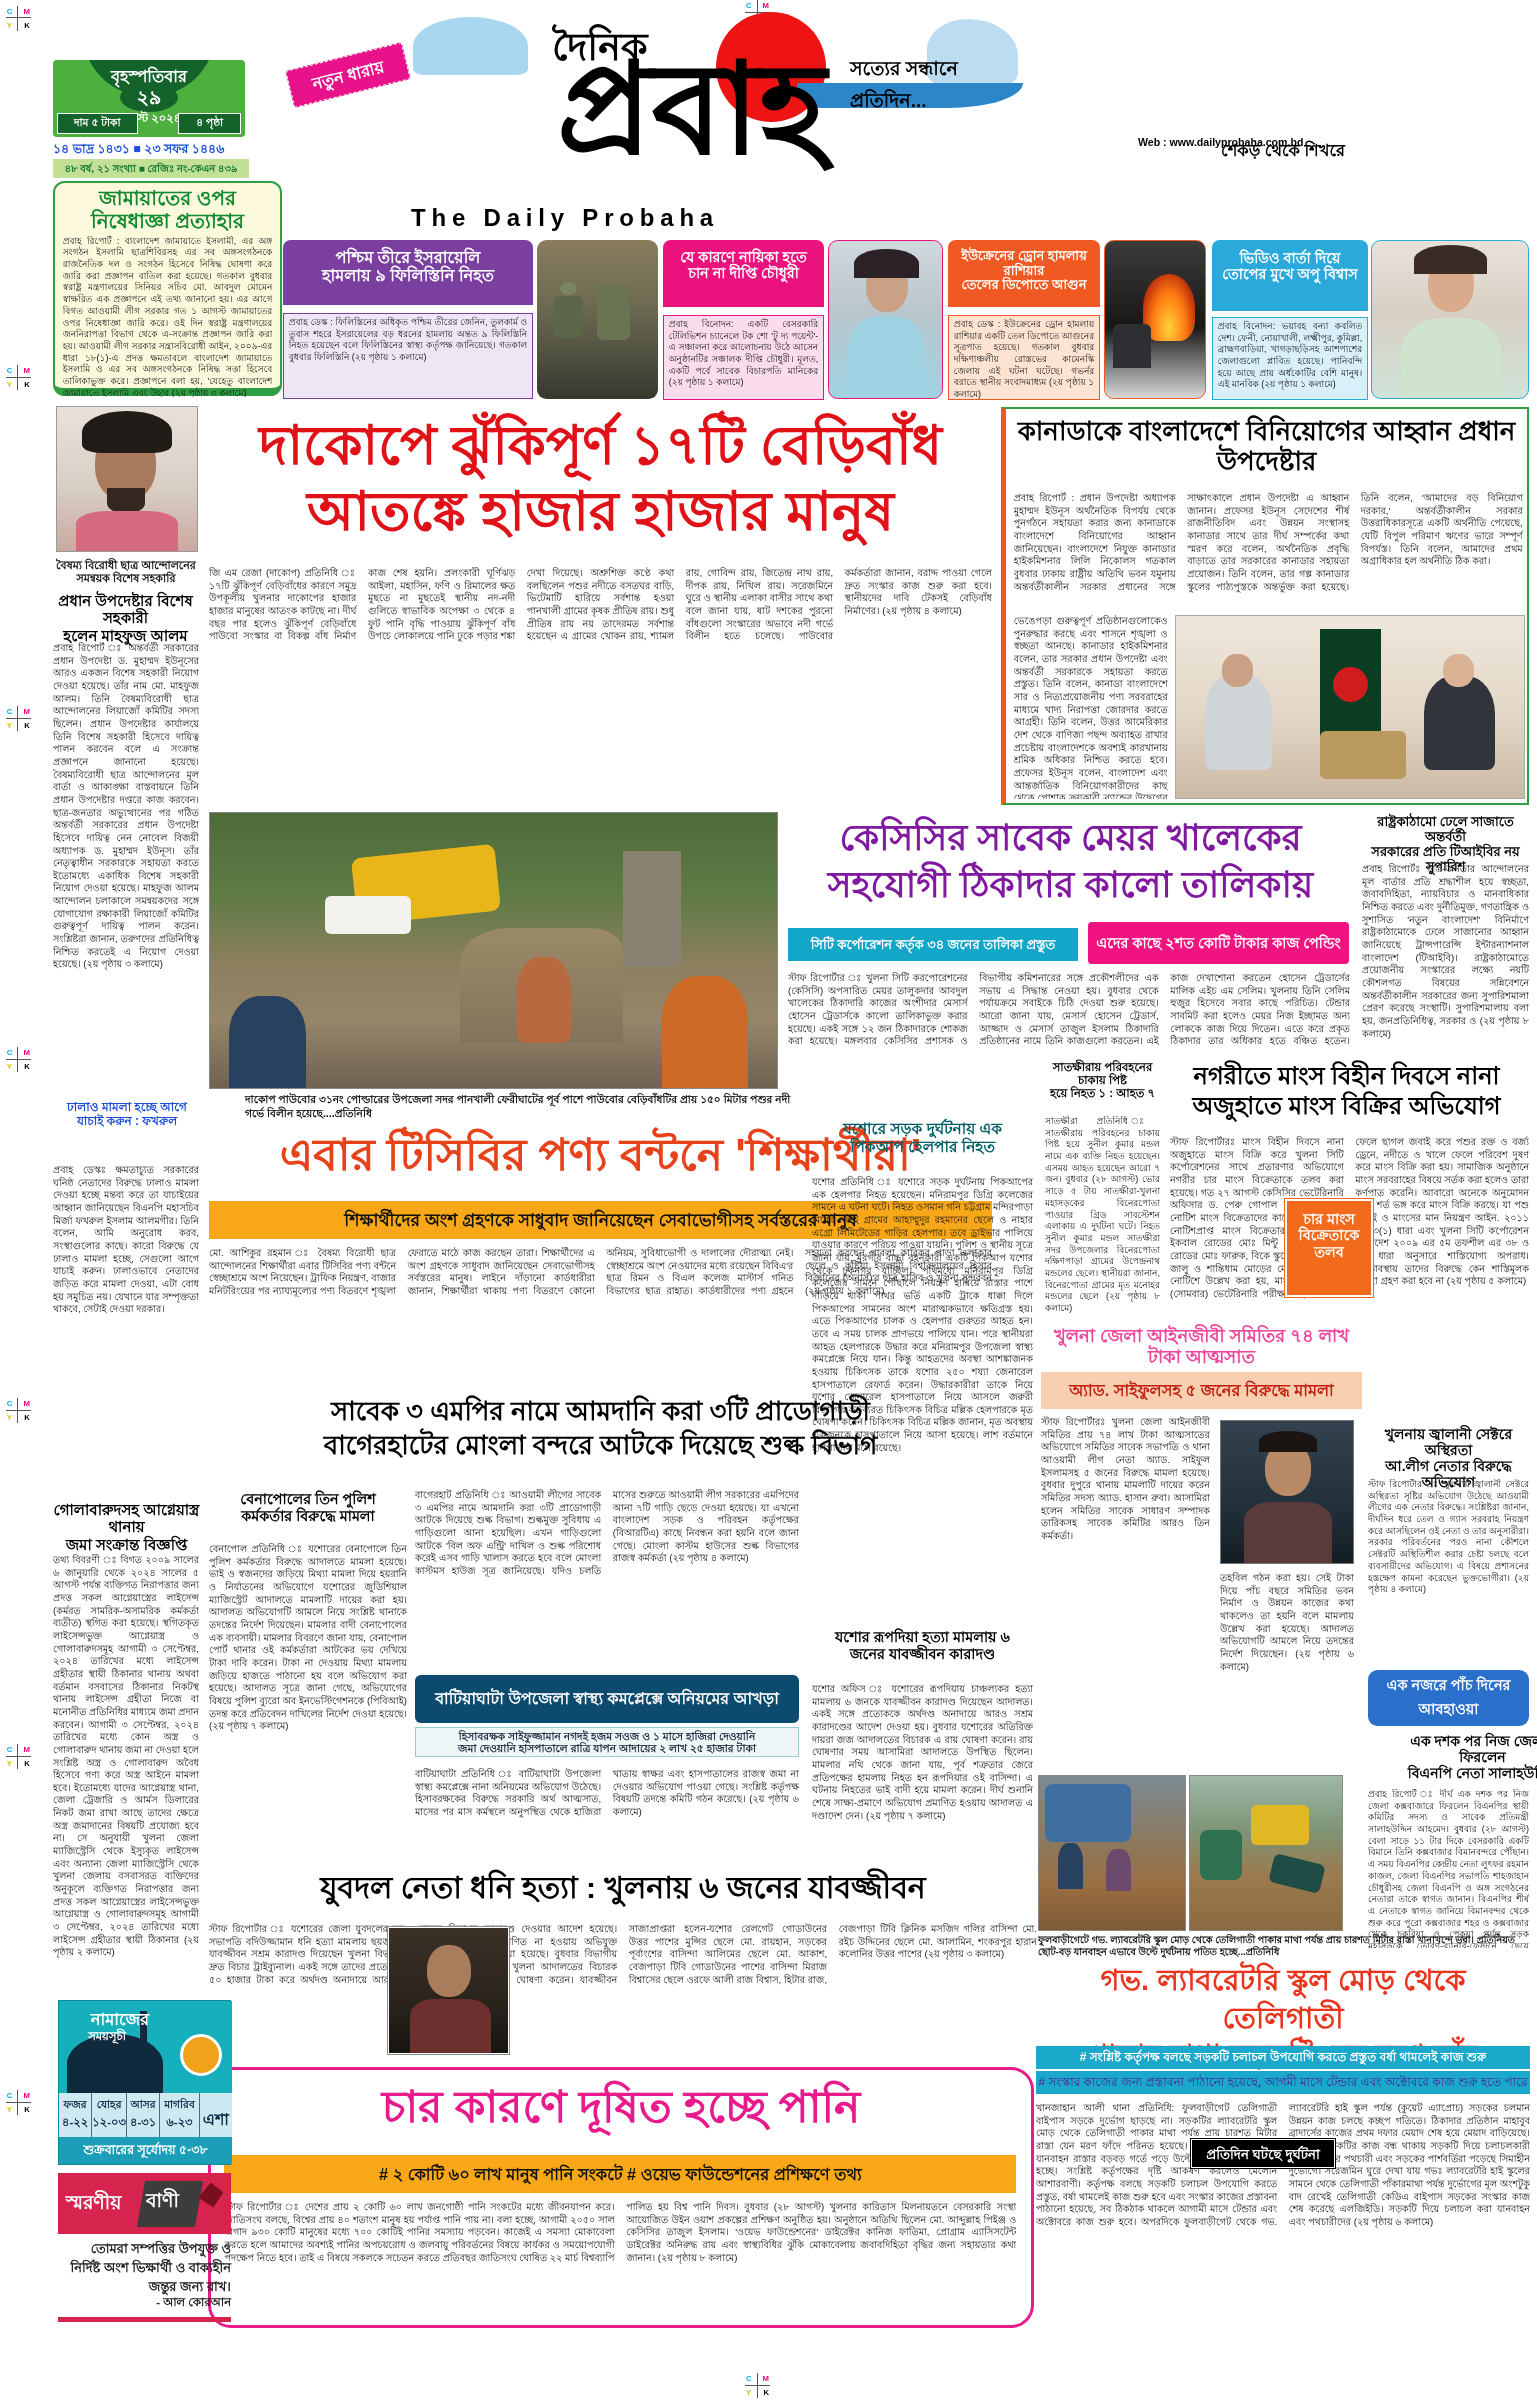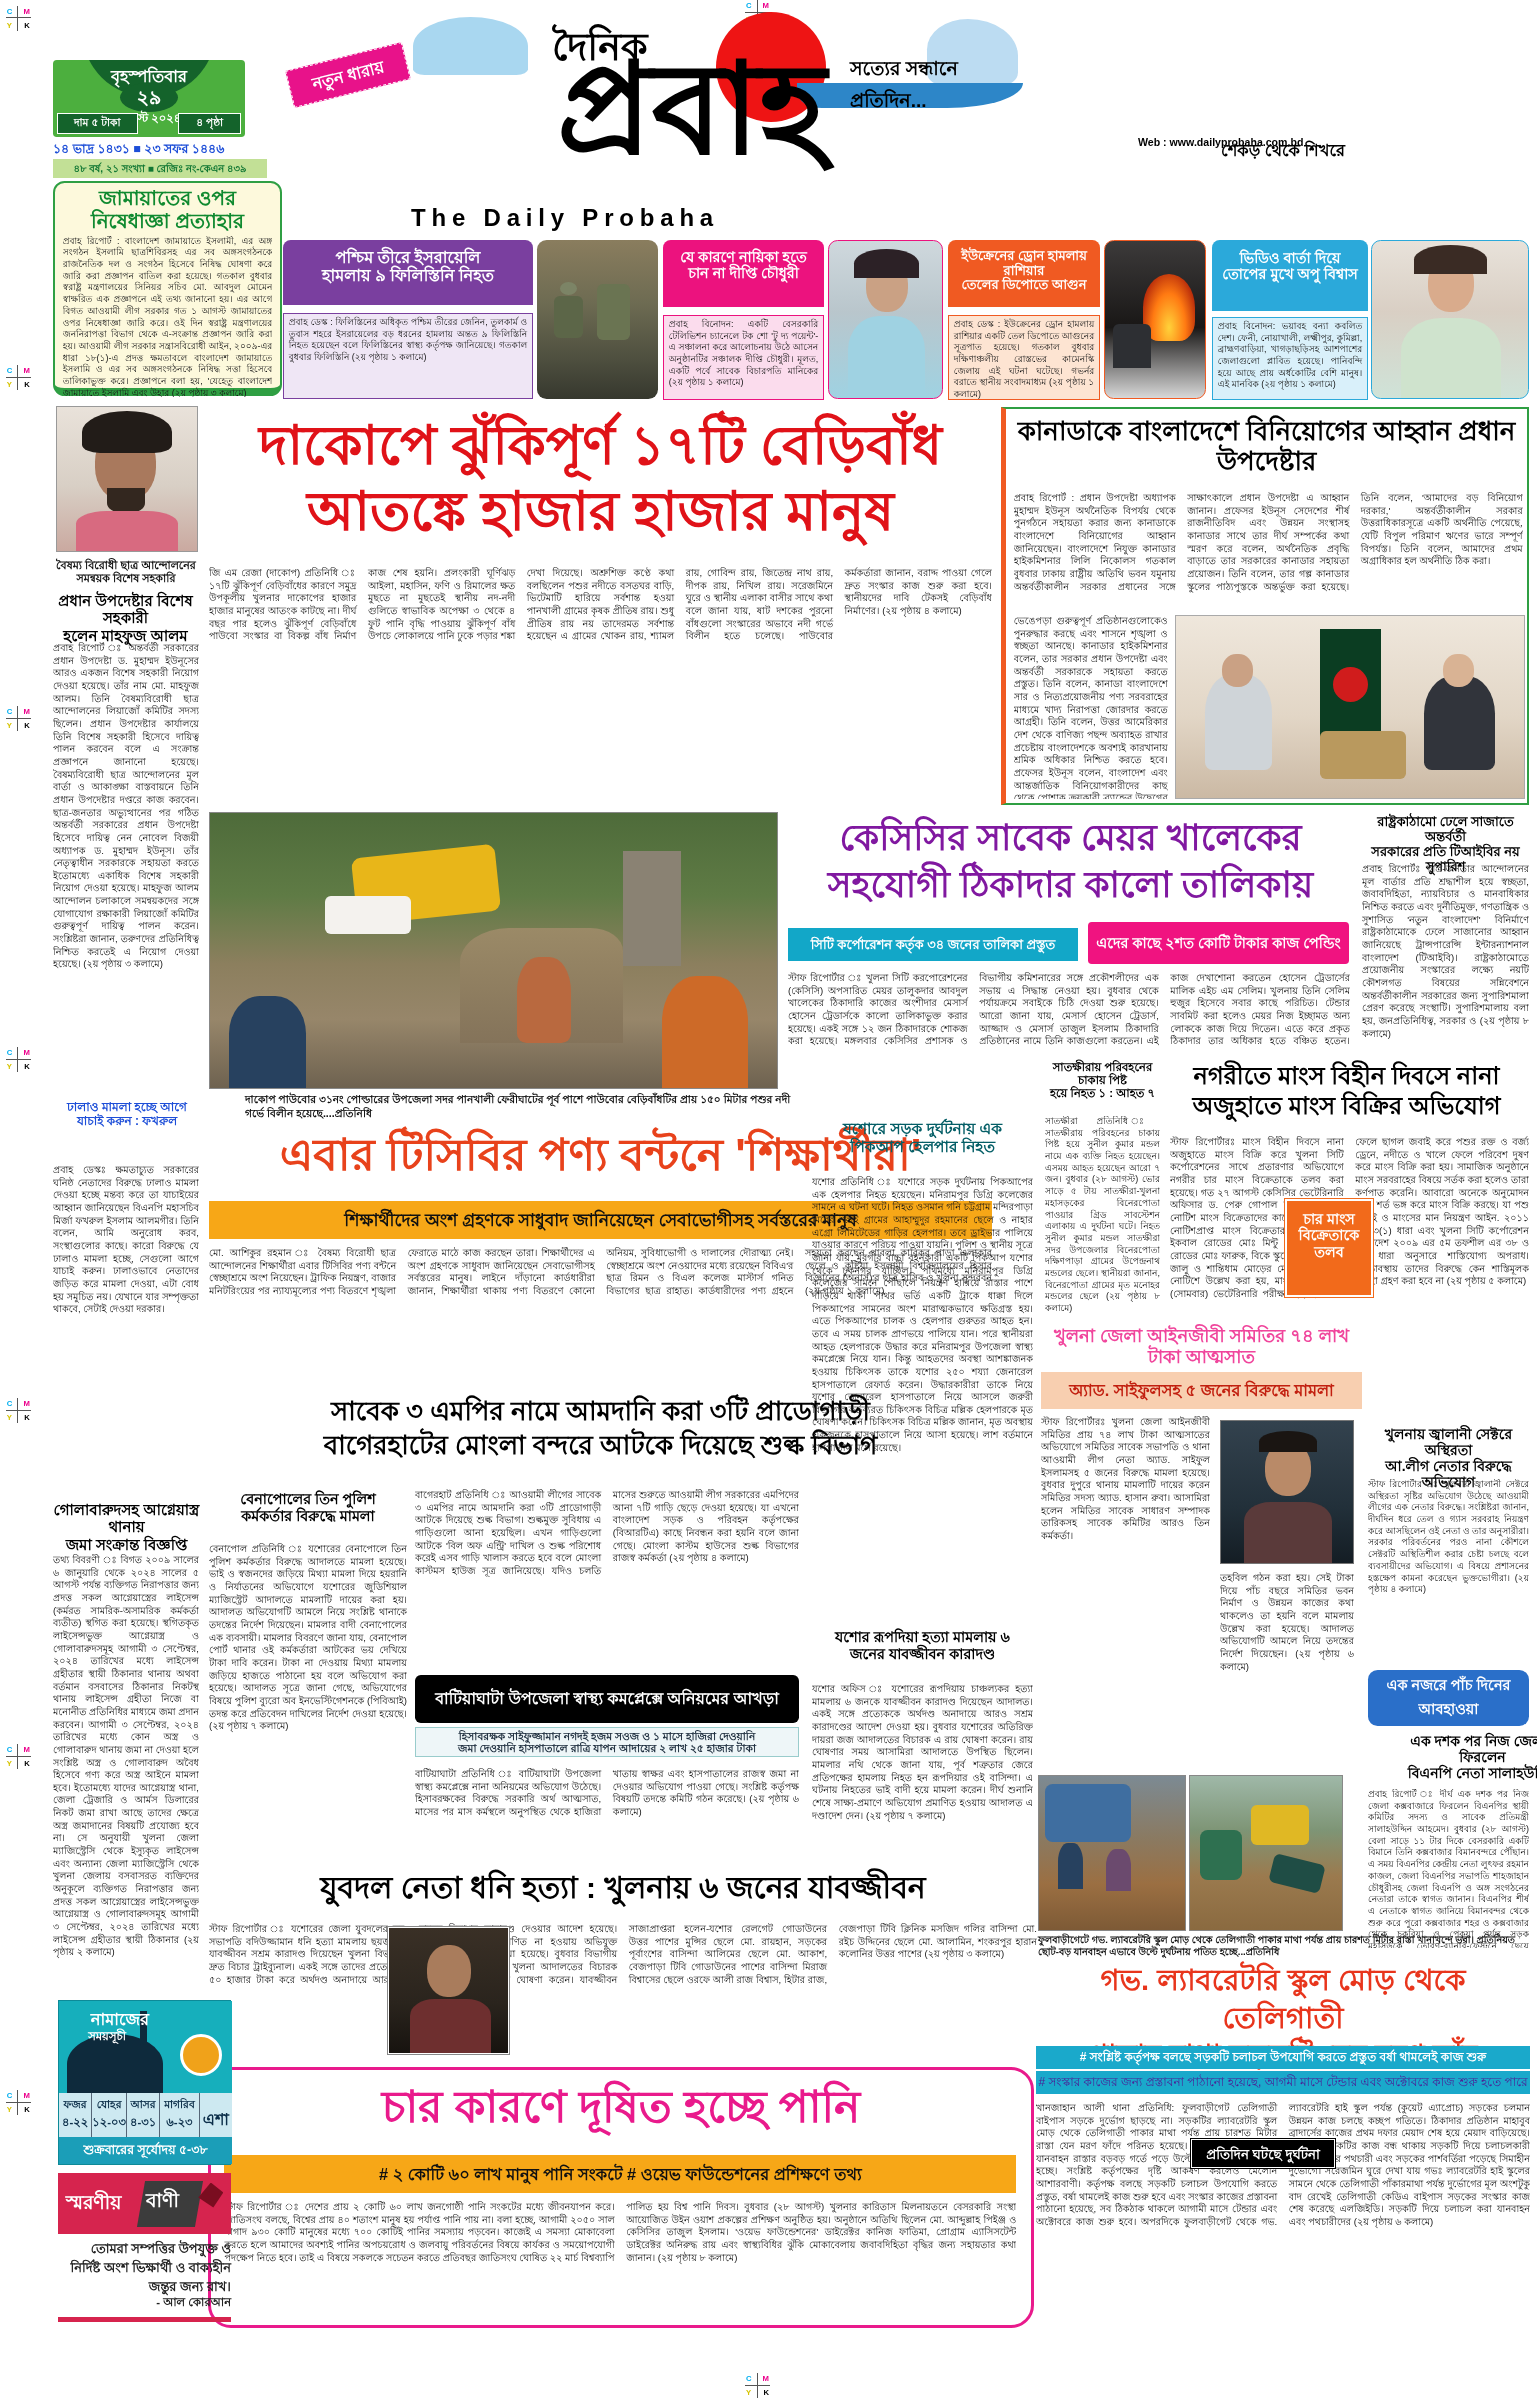--- a/index.html
+++ b/index.html
@@ -103,21 +103,21 @@
 
   <div class="abs" style="left:53px;top:60px;width:192px;height:77px;background:#4caf3e;border-radius:3.8px;overflow:hidden;">
     <div class="abs" style="left:29px;top:-44px;width:134px;height:81px;background:#14632b;border-radius:0 0 67px 67px;"></div>
     <div class="abs c" style="left:0;top:3.8px;width:192px;color:#fff;font-weight:bold;font-size:16.3px;">বৃহস্পতিবার</div>
     <div class="abs c" style="left:67px;top:23px;width:58px;height:29px;background:#14632b;border-radius:50%;color:#fff;font-weight:bold;font-size:19px;line-height:29px;">২৯</div>
     <div class="abs c" style="left:0;top:50px;width:192px;color:#fff;font-weight:bold;font-size:11.5px;">আগস্ট ২০২৪</div>
     <div class="abs c" style="left:3.8px;bottom:2.9px;width:81px;background:#14632b;border:1px solid #fff;color:#fff;font-weight:bold;font-size:10.6px;padding:1px 0;">দাম ৫ টাকা</div>
     <div class="abs c" style="right:3.8px;bottom:2.9px;width:63px;background:#14632b;border:1px solid #fff;color:#fff;font-weight:bold;font-size:10.6px;padding:1px 0;">৪ পৃষ্ঠা</div>
   </div>
   <div class="abs" style="left:53px;top:140px;width:235px;font-weight:bold;font-size:12.5px;color:#1d4ed8;">১৪ ভাদ্র ১৪৩১    ■    ২৩ সফর ১৪৪৬</div>
-  <div class="abs c" style="left:53px;top:159px;width:214px;height:19px;background:#c2e096;font-weight:bold;font-size:10px;line-height:19px;color:#173;">৪৮ বর্ষ, ২১ সংখ্যা  ■  রেজিঃ নং-কেএন ৪৩৯</div>
+  <div class="abs c" style="left:53px;top:159px;width:196px;height:19px;background:#c2e096;font-weight:bold;font-size:10px;line-height:19px;color:#173;">৪৮ বর্ষ, ২১ সংখ্যা  ■  রেজিঃ নং-কেএন ৪৩৯</div>
 
   <div class="abs" style="left:413px;top:17.3px;width:115px;height:58px;background:#a9d7f0;border-radius:50% 50% 10% 10%;"></div>
   <div class="abs" style="left:716px;top:11.5px;width:110px;height:110px;background:#ee1414;border-radius:50%;"></div>
   <div class="abs" style="left:927px;top:19px;width:91px;height:67px;background:#bcdcf2;border-radius:45% 55% 20% 20%;"></div>
   <div class="abs" style="left:797px;top:83px;width:226px;height:25px;background:#2d86c8;border-radius:0 0 115px 38px / 0 0 38px 25px;"></div>
   <div class="abs c" style="left:288px;top:56px;width:120px;height:38px;background:#e8128a;border:1.9px dashed #fff;color:#fff;font-weight:bold;font-size:16.3px;line-height:37px;transform:rotate(-14deg);">নতুন ধারায়</div>
   <div class="abs" style="left:552px;top:17.3px;width:173px;font-weight:bold;font-size:38px;color:#000;">দৈনিক</div>
   <div class="abs c" style="left:384px;top:40px;width:615px;font-weight:bold;font-size:127px;line-height:1.1;color:#000;">প্রবাহ</div>
   <div class="abs" style="left:850px;top:54px;width:183px;font-weight:bold;font-size:19px;color:#000;">সত্যের সন্ধানে প্রতিদিন...</div>
   <div class="abs" style="left:411px;top:204px;width:327px;font-weight:bold;font-size:24px;letter-spacing:5.8px;color:#000;">The Daily Probaha</div>
@@ -262,21 +262,21 @@
   <div class="abs bt cols4" style="left:209px;top:1247px;width:783px;height:142px;">মো. আশিকুর রহমান ঃ বৈষম্য বিরোধী ছাত্র আন্দোলনের শিক্ষার্থীরা এবার টিসিবির পণ্য বন্টনে স্বেচ্ছাশ্রমে অংশ নিয়েছেন। ট্রাফিক নিয়ন্ত্রণ, বাজার মনিটরিংয়ের পর ন্যায্যমূল্যের পণ্য বিতরণে শৃঙ্খলা ফেরাতে মাঠে কাজ করছেন তারা। শিক্ষার্থীদের এ অংশ গ্রহণকে সাধুবাদ জানিয়েছেন সেবাভোগীসহ সর্বস্তরের মানুষ। লাইনে দাঁড়ানো কার্ডধারীরা জানান, শিক্ষার্থীরা থাকায় পণ্য বিতরণে কোনো অনিয়ম, সুবিধাভোগী ও দালালের দৌরাত্ম্য নেই। স্বেচ্ছাশ্রমে অংশ নেওয়াদের মধ্যে রয়েছেন বিবিএ'র ছাত্র রিমন ও বিএল কলেজ মাস্টার্স গনিত বিভাগের ছাত্র রাহাত। কার্ডধারীদের পণ্য গ্রহনে সহয়তা করছেন পাবলা কারিকর পাড়া এলাকার ছেলে ও কুষ্টিয়া ইসলামী বিশ্ববিদ্যালয়ের হিসাব বিজ্ঞানের (অনার্স)'র ছাত্র হাস‌িব ও খুলনা সুন্দরবন (২য় পৃষ্ঠায় ১ কলামে)</div>
 
   <div class="abs pre hl c" style="left:209px;top:1395px;width:783px;font-size:26px;color:#000;line-height:1.3;">সাবেক ৩ এমপির নামে আমদানি করা ৩টি প্রাডোগাড়ী
 বাগেরহাটের মোংলা বন্দরে আটকে দিয়েছে শুল্ক বিভাগ</div>
   <div class="abs bt cols2" style="left:415px;top:1489px;width:384px;height:181px;">বাগেরহাট প্রতিনিধি ঃ আওয়ামী লীগের সাবেক ৩ এমপির নামে আমদানি করা ৩টি প্রাডোগাড়ী আটকে দিয়েছে শুল্ক বিভাগ। শুল্কমুক্ত সুবিধায় এ গাড়িগুলো আনা হয়েছিল। এখন গাড়িগুলো আটকে 'বিল অফ এন্ট্রি' দাখিল ও শুল্ক পরিশোধ করেই এসব গাড়ি খালাস করতে হবে বলে মোংলা কাস্টমস হাউজ সূত্র জানিয়েছে। যদিও চলতি মাসের শুরুতে আওয়ামী লীগ সরকারের এমপিদের আনা ৭টি গাড়ি ছেড়ে দেওয়া হয়েছে। যা এখনো বাংলাদেশ সড়ক ও পরিবহন কর্তৃপক্ষের (বিআরটিএ) কাছে নিবন্ধন করা হয়নি বলে জানা গেছে। মোংলা কাস্টম হাউসের শুল্ক বিভাগের রাজস্ব কর্মকর্তা (২য় পৃষ্ঠায় ৪ কলামে)</div>
 
   <div class="abs pre hl c" style="left:209px;top:1491px;width:198px;font-size:14.4px;color:#000;">বেনাপোলের তিন পুলিশ
 কর্মকর্তার বিরুদ্ধে মামলা</div>
   <div class="abs bt" style="left:209px;top:1543px;width:198px;height:325px;">বেনাপোল প্রতিনিধি ঃ যশোরের বেনাপোলে তিন পুলিশ কর্মকর্তার বিরুদ্ধে আদালতে মামলা হয়েছে। ভাই ও স্বজনদের জড়িয়ে মিথ্যা মামলা দিয়ে হয়রানি ও নির্যাতনের অভিযোগে যশোরের জুডিশিয়াল ম্যাজিস্ট্রেট আদালতে মামলাটি দায়ের করা হয়। আদালত অভিযোগটি আমলে নিয়ে সংশ্লিষ্ট থানাকে তদন্তের নির্দেশ দিয়েছেন। মামলার বাদী বেনাপোলের এক ব্যবসায়ী। মামলার বিবরণে জানা যায়, বেনাপোল পোর্ট থানার ওই কর্মকর্তারা আটকের ভয় দেখিয়ে টাকা দাবি করেন। টাকা না দেওয়ায় মিথ্যা মামলায় জড়িয়ে হাজতে পাঠানো হয় বলে অভিযোগ করা হয়েছে। আদালত সূত্রে জানা গেছে, অভিযোগের বিষয়ে পুলিশ ব্যুরো অব ইনভেস্টিগেশনকে (পিবিআই) তদন্ত করে প্রতিবেদন দাখিলের নির্দেশ দেওয়া হয়েছে। (২য় পৃষ্ঠায় ৭ কলামে)</div>
 
-  <div class="abs c" style="left:415px;top:1675px;width:384px;height:48px;background:#000000;color:#fff;font-weight:bold;font-size:16px;display:flex;align-items:center;justify-content:center;border-radius:5.8px;">বাটিয়াঘাটা উপজেলা স্বাস্থ্য কমপ্লেক্সে অনিয়মের আখড়া</div>
+  <div class="abs c" style="left:415px;top:1675px;width:384px;height:48px;background:#0c4a6e;color:#fff;font-weight:bold;font-size:16px;display:flex;align-items:center;justify-content:center;border-radius:5.8px;">বাটিয়াঘাটা উপজেলা স্বাস্থ্য কমপ্লেক্সে অনিয়মের আখড়া</div>
   <div class="abs pre hl c" style="left:415px;top:1727px;width:384px;font-size:10.6px;color:#203040;background:#eef6f8;border:1px solid #9cc;padding:1.9px 0;">হিসাবরক্ষক সাইফুজ্জামান নগদই হজম সওজ ও ১ মাসে হাজিরা দেওয়ানি
 জমা দেওয়ানি হাসপাতালে রাত্রি যাপন আদায়ের ২ লাখ ২৫ হাজার টাকা</div>
   <div class="abs bt cols2" style="left:415px;top:1768px;width:384px;height:100px;">বাটিয়াঘাটা প্রতিনিধি ঃ বাটিয়াঘাটা উপজেলা স্বাস্থ্য কমপ্লেক্সে নানা অনিয়মের অভিযোগ উঠেছে। হিসাবরক্ষকের বিরুদ্ধে সরকারি অর্থ আত্মসাত, মাসের পর মাস কর্মস্থলে অনুপস্থিত থেকে হাজিরা খাতায় স্বাক্ষর এবং হাসপাতালের রাজস্ব জমা না দেওয়ার অভিযোগ পাওয়া গেছে। সংশ্লিষ্ট কর্তৃপক্ষ বিষয়টি তদন্তে কমিটি গঠন করেছে। (২য় পৃষ্ঠায় ৬ কলামে)</div>
 
   <div class="abs pre hl c" style="left:812px;top:1120px;width:221px;font-size:15.4px;color:#045e66;">যশোরে সড়ক দুর্ঘটনায় এক
 পিকআপ হেলপার নিহত</div>
   <div class="abs bt" style="left:812px;top:1176px;width:221px;height:448px;">যশোর প্রতিনিধি ঃ যশোরে সড়ক দুর্ঘটনায় পিকআপের এক হেলপার নিহত হয়েছেন। মনিরামপুর ডিগ্রি কলেজের সামনে এ ঘটনা ঘটে। নিহত ওসমান গনি চট্টগ্রাম মন্দিরপাড়া মিরের শরাই গ্রামের আহাম্মুদুর রহমানের ছেলে ও নাহার এগ্রো লিমিটেডের গাড়ির হেলপার। তবে ড্রাইভার পালিয়ে যাওয়ার কারণে পরিচয় পাওয়া যায়নি। পুলিশ ও স্থানীয় সূত্রে জানা যায়, মুরগীর বাচ্চা বহনকারী একটি পিকআপ যশোর থেকে চুকনগর যাচ্ছিল। পথিমধ্যে মনিরামপুর ডিগ্রি কলেজের সামনে পৌঁছালে নিয়ন্ত্রণ হারিয়ে রাস্তার পাশে দাঁড়িয়ে থাকা পাথর ভর্তি একটি ট্রাকে ধাক্কা দিলে পিকআপের সামনের অংশ মারাত্মকভাবে ক্ষতিগ্রস্ত হয়। এতে পিকআপের চালক ও হেলপার গুরুতর আহত হন। তবে এ সময় চালক প্রাণভয়ে পালিয়ে যান। পরে স্থানীয়রা আহত হেলপারকে উদ্ধার করে মনিরামপুর উপজেলা স্বাস্থ্য কমপ্লেক্সে নিয়ে যান। কিন্তু আহতদের অবস্থা আশঙ্কাজনক হওয়ায় চিকিৎসক তাকে যশোর ২৫০ শয্যা জেনারেল হাসপাতালে রেফার্ড করেন। উদ্ধারকারীরা তাকে নিয়ে যশোর জেনারেল হাসপাতালে নিয়ে আসলে জরুরী বিভাগের কর্তব্যরত চিকিৎসক বিচিত্র মল্লিক হেলপারকে মৃত ঘোষণা করেন। চিকিৎসক বিচিত্র মল্লিক জানান, মৃত অবস্থায় একজনকে হাসপাতালে নিয়ে আসা হয়েছে। লাশ বর্তমানে হাসপাতাল মর্গে রয়েছে।</div>
   <div class="abs pre hl c" style="left:812px;top:1629px;width:221px;font-size:14.4px;color:#000;">যশোর রূপদিয়া হত্যা মামলায় ৬
 জনের যাবজ্জীবন কারাদণ্ড</div>
   <div class="abs bt" style="left:812px;top:1683px;width:221px;height:184px;">যশোর অফিস ঃ যশোরের রূপদিয়ায় চাঞ্চল্যকর হত্যা মামলায় ৬ জনকে যাবজ্জীবন কারাদণ্ড দিয়েছেন আদালত। একই সঙ্গে প্রত্যেককে অর্থদণ্ড অনাদায়ে আরও সশ্রম কারাদণ্ডের আদেশ দেওয়া হয়। বুধবার যশোরের অতিরিক্ত দায়রা জজ আদালতের বিচারক এ রায় ঘোষণা করেন। রায় ঘোষণার সময় আসামিরা আদালতে উপস্থিত ছিলেন। মামলার নথি থেকে জানা যায়, পূর্ব শত্রুতার জেরে প্রতিপক্ষের হামলায় নিহত হন রূপদিয়ার ওই বাসিন্দা। এ ঘটনায় নিহতের ভাই বাদী হয়ে মামলা করেন। দীর্ঘ শুনানি শেষে সাক্ষ্য-প্রমাণে অভিযোগ প্রমাণিত হওয়ায় আদালত এ দণ্ডাদেশ দেন। (২য় পৃষ্ঠায় ৭ কলামে)</div>

